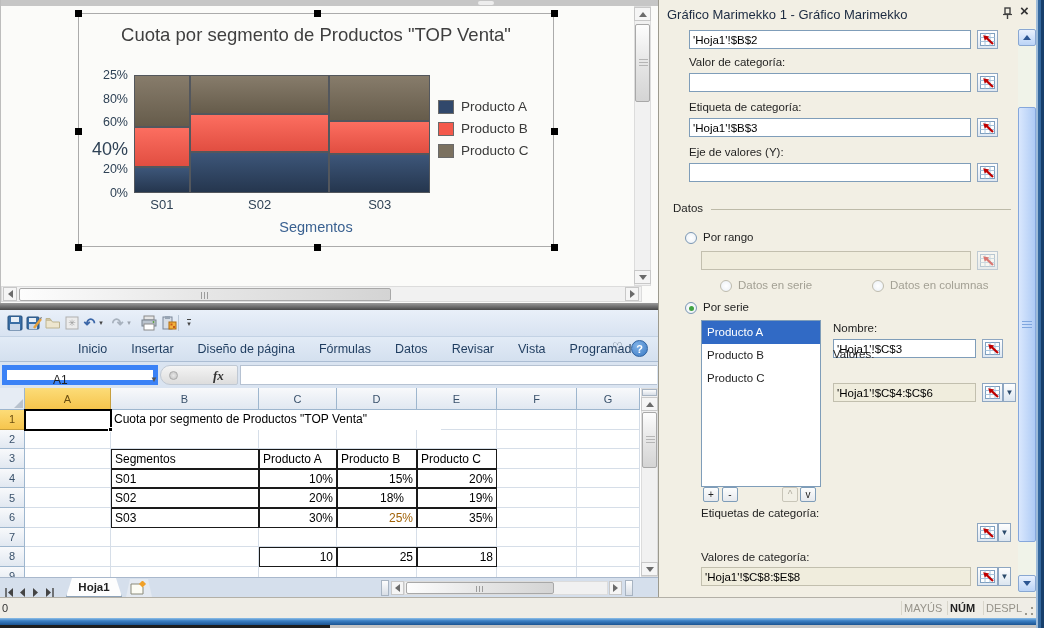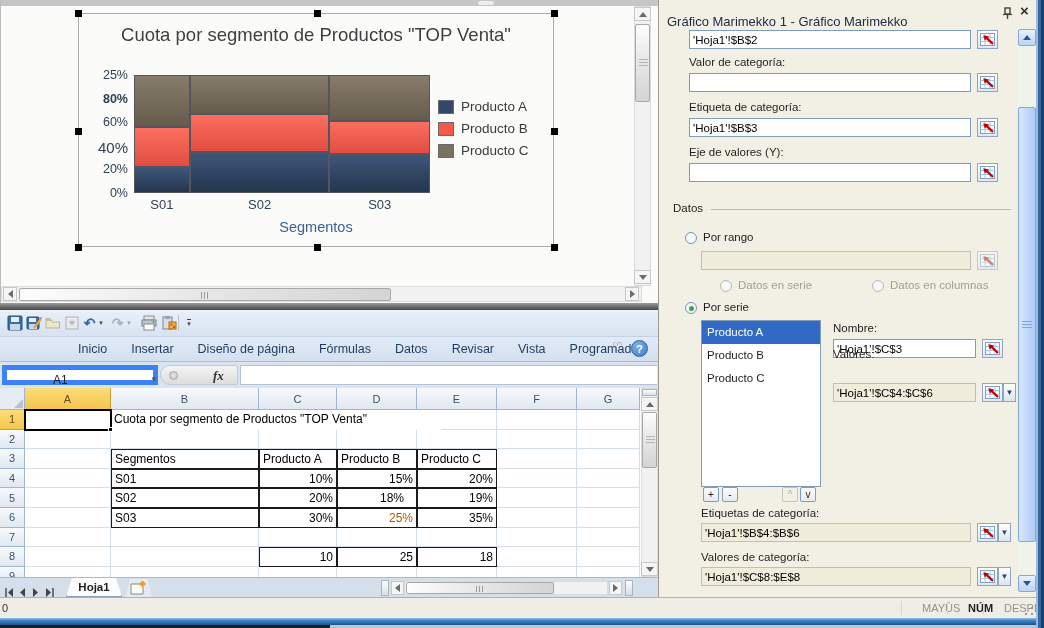--- a/index.html
+++ b/index.html
@@ -23,21 +23,21 @@
   #tabrow{background:linear-gradient(#E2EBF6,#D4E0EF);border-bottom:1px solid #ABBDD3;}
   #ribbon-tabs{position:absolute;left:66px;top:0;height:25px;display:flex;}
   .rtab{padding:0 12px;line-height:25px;font-size:12.5px;color:#1E3C5F;white-space:nowrap;}
   #fbar{background:#DAE4F1;}
   .namebox{background:#fff;border:5px solid #3b82f6;font-size:12px;color:#222;}
   
   .chdr{position:absolute;background:linear-gradient(#F8F9FB,#E1E8F1);border-right:1px solid #9EB6CE;border-bottom:1px solid #9EB6CE;font-size:11px;color:#39516B;display:flex;align-items:center;justify-content:center;box-sizing:border-box;}
   .chdr.sel{background:linear-gradient(#FCDC78,#F6C54D);color:#6A4E10;border-right-color:#C79F3D;border-bottom-color:#C79F3D;}
   
   #statusbar{background:#EFEDE6;border-top:1px solid #B3B0A7;font-size:11px;color:#333;}
-  .sind{position:absolute;top:3px;height:14px;line-height:14px;font-size:11px;padding:0 20px;border-left:1px solid #D8D5CA;}
+  .sind{position:absolute;top:3px;height:14px;line-height:14px;font-size:11px;padding:0 2px;border-left:1px solid #D8D5CA;}
   
   #panel{left:658px;top:0;width:378px;height:597px;background:#F2EFE4;border-left:1px solid #9C9A8E;}
   .plbl{position:absolute;font-size:11.5px;color:#1F1F1F;white-space:nowrap;}
   .plbl.dis{color:#A3A094;}
   .inp{position:absolute;background:#fff;border:1px solid #7F9DB9;font:11.5px "Liberation Sans",sans-serif;color:#000;padding:1px 3px;box-sizing:border-box;}
   .inp.beige{background:#F0EDDD;border-color:#C2BFAE;}
   .refbtn{position:absolute;width:21px;height:19px;background:linear-gradient(#FEFEFE,#DFE8F2);border:1px solid #8EA6C1;box-sizing:border-box;display:flex;align-items:center;justify-content:center;}
   .refbtn.dis{opacity:.5;}
   .ddbtn{position:absolute;width:13px;height:19px;background:linear-gradient(#FEFEFE,#DCE6F0);border:1px solid #8EA6C1;box-sizing:border-box;font-size:8px;color:#2B4A6B;display:flex;align-items:center;justify-content:center;}
   .radio{position:absolute;width:12px;height:12px;border-radius:50%;border:1px solid #7B97B4;background:radial-gradient(#FFFFFF,#E9EFF5);box-sizing:border-box;}
@@ -63,23 +63,23 @@
 
   <div class="abs" id="chartwin">
     <div class="abs" style="left:0;top:0;width:658px;height:6px;background:#C6C6C6;">
       <div class="abs" style="left:477px;top:1px;width:16px;height:4px;background:#EDEDED;border-radius:2px;"></div>
     </div>
     <div class="abs" id="selrect" style="left:77px;top:13px;width:476px;height:234px;"></div>
     <div id="handles"></div>
     <div class="abs" style="left:77px;top:24px;width:476px;text-align:center;font-size:18.5px;color:#3F3F3F;">Cuota por segmento de Productos "TOP Venta"</div>
     <div id="yticks">
         <div style="position: absolute; box-sizing: border-box; left: 85px; top: 68px; width: 42px; text-align: right; font-size: 12.5px; color: rgb(47, 66, 86);">25%</div>
-        <div style="position: absolute; box-sizing: border-box; left: 85px; top: 91.6px; width: 42px; text-align: right; font-size: 12.5px; color: rgb(47, 66, 86); font-weight: bold;">80%</div>
+        <div style="position: absolute; box-sizing: border-box; left: 85px; top: 91.6px; width: 42px; text-align: right; font-size: 12.5px; color: rgb(47, 66, 86);">80%</div>
         <div style="position: absolute; box-sizing: border-box; left: 85px; top: 115.2px; width: 42px; text-align: right; font-size: 12.5px; color: rgb(47, 66, 86);">60%</div>
-        <div style="position: absolute; box-sizing: border-box; left: 85px; top: 138.8px; width: 42px; text-align: right; font-size: 15px; color: rgb(47, 66, 86);">40%</div>
+        <div style="position: absolute; box-sizing: border-box; left: 85px; top: 138.8px; width: 42px; text-align: right; font-size: 18px; color: rgb(47, 66, 86);">40%</div>
         <div style="position: absolute; box-sizing: border-box; left: 85px; top: 162.4px; width: 42px; text-align: right; font-size: 12.5px; color: rgb(47, 66, 86);">20%</div>
         <div style="position: absolute; box-sizing: border-box; left: 85px; top: 186px; width: 42px; text-align: right; font-size: 12.5px; color: rgb(47, 66, 86);">0%</div>
       </div>
     <div class="abs" id="plot" style="left:133px;top:75px;width:296px;height:118px;">
         <div style="position: absolute; box-sizing: border-box; left: 0px; top: 91.7778px; width: 55.8491px; height: 26.2222px; background: linear-gradient(rgb(61, 86, 121), rgb(37, 54, 78)); border: 1px solid rgb(83, 87, 93);"></div>
         <div style="position: absolute; box-sizing: border-box; left: 0px; top: 52.4444px; width: 55.8491px; height: 39.3333px; background: linear-gradient(rgb(252, 110, 96), rgb(225, 78, 65)); border: 1px solid rgb(83, 87, 93);"></div>
         <div style="position: absolute; box-sizing: border-box; left: 0px; top: 0px; width: 55.8491px; height: 52.4444px; background: linear-gradient(rgb(135, 124, 107), rgb(102, 92, 75)); border: 1px solid rgb(83, 87, 93);"></div>
         <div style="position: absolute; box-sizing: border-box; left: 55.8491px; top: 76.5965px; width: 139.623px; height: 41.4035px; background: linear-gradient(rgb(61, 86, 121), rgb(37, 54, 78)); border: 1px solid rgb(83, 87, 93);"></div>
         <div style="position: absolute; box-sizing: border-box; left: 55.8491px; top: 39.3333px; width: 139.623px; height: 37.2632px; background: linear-gradient(rgb(252, 110, 96), rgb(225, 78, 65)); border: 1px solid rgb(83, 87, 93);"></div>
         <div style="position: absolute; box-sizing: border-box; left: 55.8491px; top: 7.10543e-15px; width: 139.623px; height: 39.3333px; background: linear-gradient(rgb(135, 124, 107), rgb(102, 92, 75)); border: 1px solid rgb(83, 87, 93);"></div>
@@ -391,21 +391,21 @@
       radial-gradient(circle at 8px 2px,#9a988e 1.2px,transparent 1.5px),
       radial-gradient(circle at 8px 8px,#9a988e 1.2px,transparent 1.5px),
       radial-gradient(circle at 2px 8px,#9a988e 1.2px,transparent 1.5px);"></div>
   </div>
 
   <div class="abs" style="left:0;top:618px;width:1044px;height:7px;background:linear-gradient(#8FC0E8,#3B7FC4 40%,#1B5492);"></div>
   <div class="abs" style="left:0;top:625px;width:330px;height:3px;background:#1E1E1E;"></div>
   <div class="abs" style="left:330px;top:625px;width:714px;height:3px;background:#C4C4C4;"></div>
 
   <div class="abs" id="panel">
-    <div class="abs" style="left:8px;top:7px;font-size:13px;color:#1B2A40;white-space:nowrap;margin-top:7px;">Gráfico Marimekko 1 - Gráfico Marimekko</div>
+    <div class="abs" style="left:8px;top:7px;font-size:13px;color:#1B2A40;white-space:nowrap;">Gráfico Marimekko 1 - Gráfico Marimekko</div>
     <span class="abs" style="left:343px;top:6px;">
       <svg width="11" height="13">
           <rect x="3" y="1" width="5" height="6" fill="none" stroke="#404040" stroke-width="1.4"></rect>
           <line x1="5.5" y1="7" x2="5.5" y2="12" stroke="#404040" stroke-width="1.4"></line>
           <line x1="1" y1="7.5" x2="10" y2="7.5" stroke="#404040" stroke-width="1.2"></line>
         </svg>
     </span>
     <span class="abs" style="left:361px;top:2px;font-size:15px;font-weight:bold;color:#333;">×</span>
 
     <input class="inp" style="left: 30px; top: 30px; width: 282px; height: 19px;" value="'Hoja1'!$B$2">
@@ -502,21 +502,20 @@
         </svg>
       </div>
     <div class="ddbtn" style="left:344px;top:383px;">▼</div>
 
     <div class="smallbtn" style="left:44px;top:487px;">+</div>
     <div class="smallbtn" style="left:63px;top:487px;">-</div>
     <div class="smallbtn dis" style="left:123px;top:487px;">^</div>
     <div class="smallbtn" style="left:141px;top:487px;">v</div>
 
     <div class="plbl" style="left:42px;top:507px;">Etiquetas de categoría:</div>
-    <input class="inp beige" style="left: 42px; top: 523px; width: 270px; height: 19px;" value="'Hoja1'!$B$4:$B$6">
     <div class="refbtn" style="left:318px;top:523px;">
         <svg width="15" height="13" viewBox="0 0 15 13">
           <rect x="0.5" y="0.5" width="14" height="12" fill="#fff" stroke="#7FA0C0"></rect>
           <path d="M5 0.5 V12.5 M10 0.5 V12.5 M0.5 4.5 H14.5 M0.5 8.5 H14.5" stroke="#A8C4DC" fill="none"></path>
           <path d="M13 11 L6.2 4.6" stroke="#C00000" stroke-width="2.2"></path>
           <path d="M3.2 2.2 L9.2 3.4 L4.8 7.6 Z" fill="#C00000"></path>
         </svg>
       </div>
     <div class="ddbtn" style="left:339px;top:523px;">▼</div>
 

